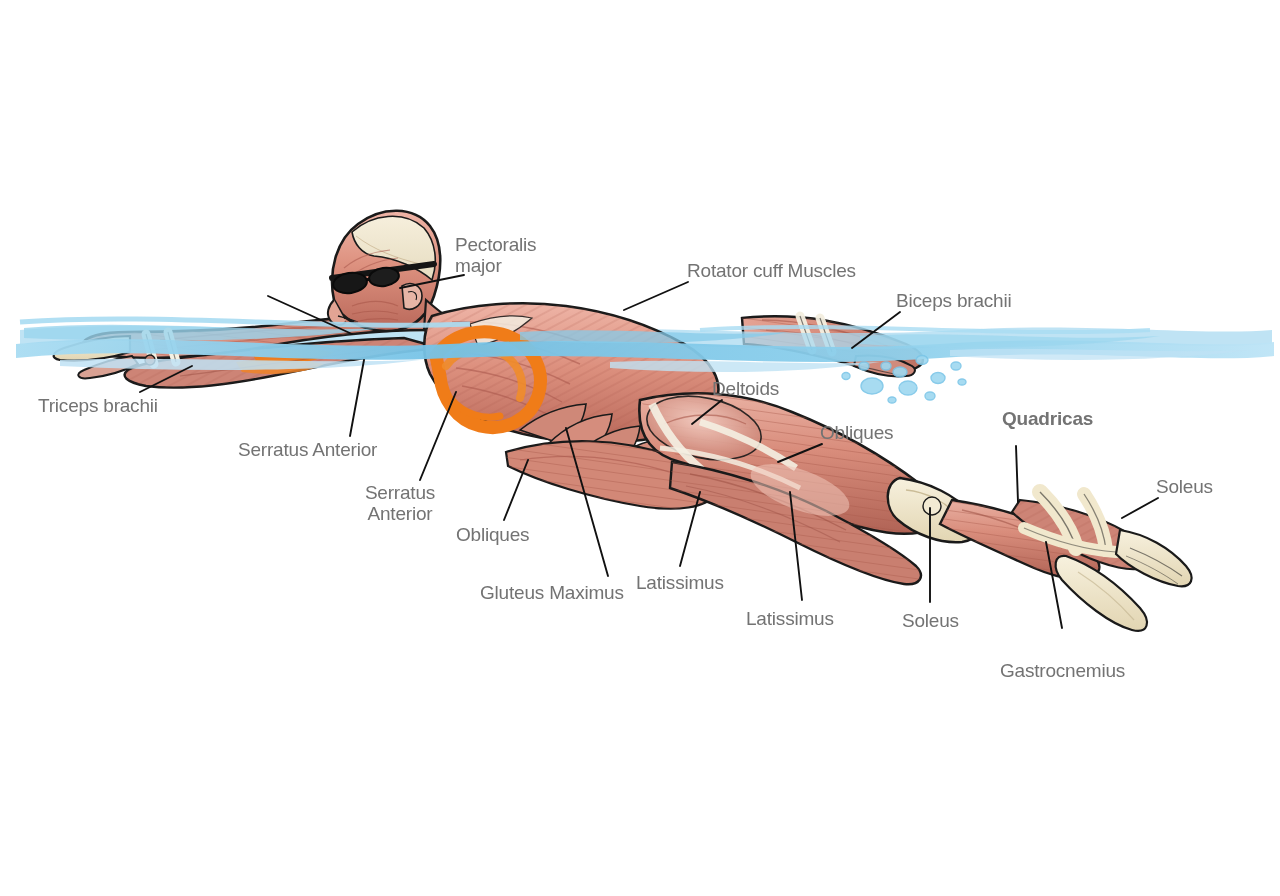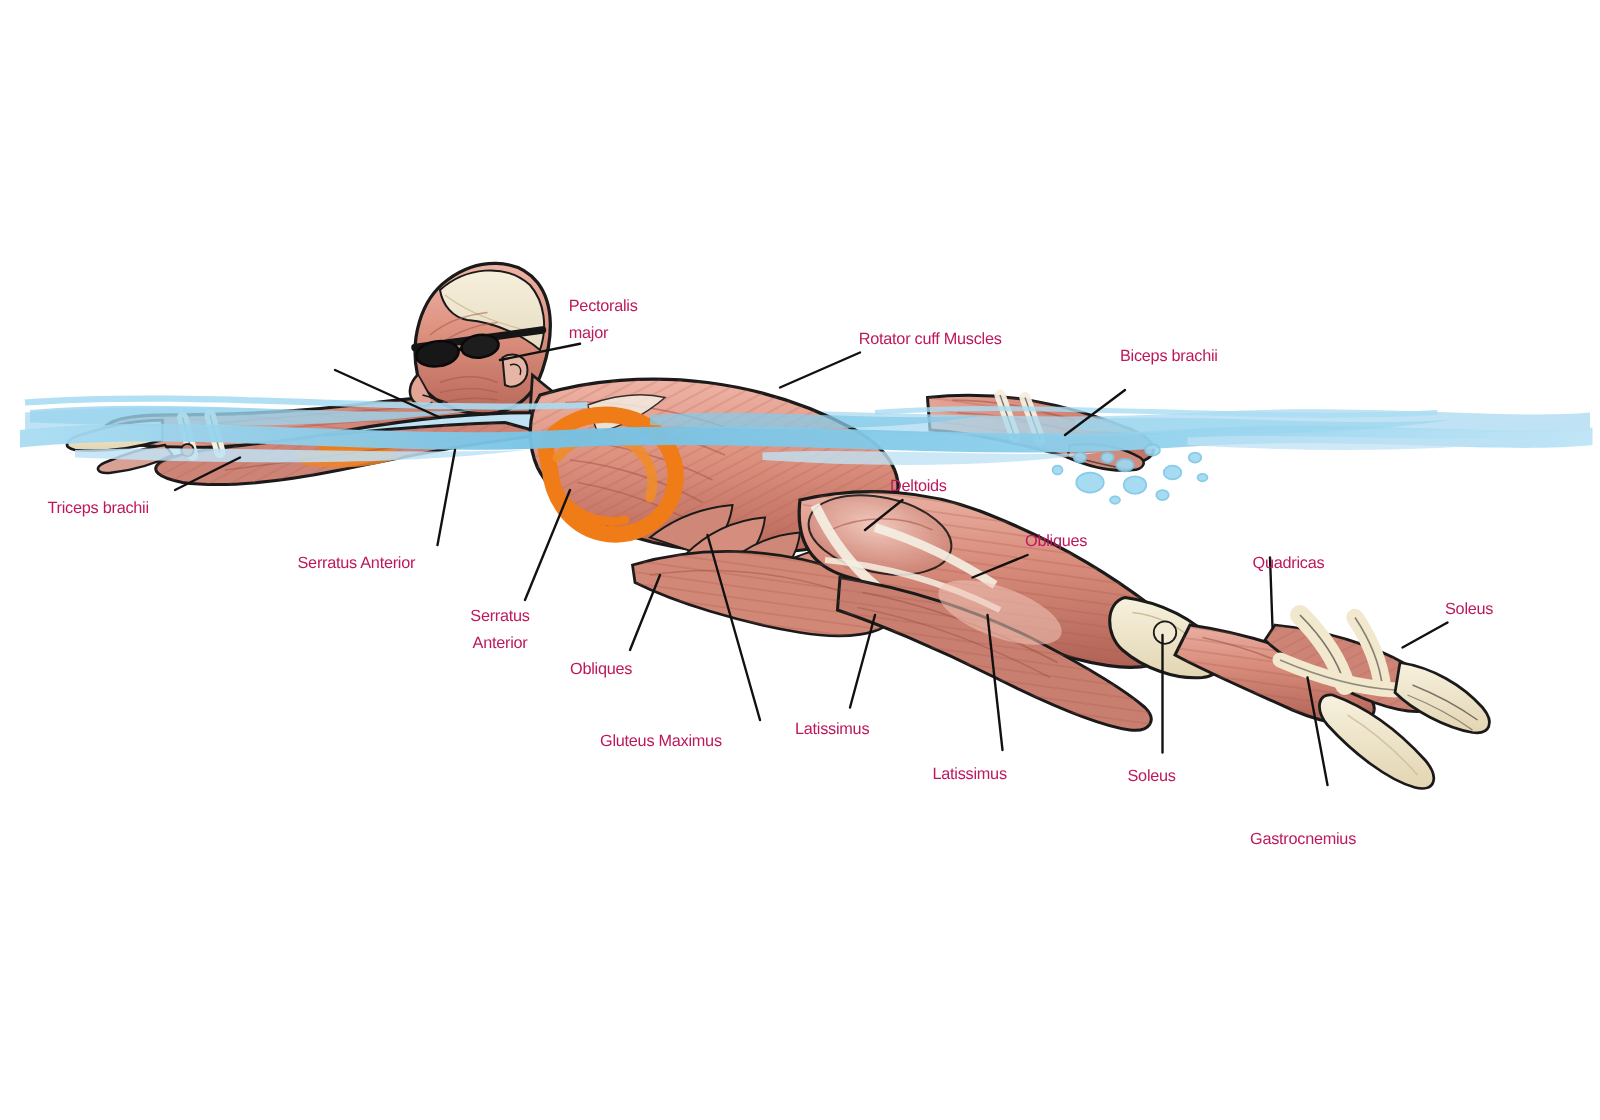--- a/index.html
+++ b/index.html
@@ -6,23 +6,23 @@
   #stage{
     position:relative;
     width:1280px;height:896px;
     background:#ffffff;
     font-family:"Liberation Sans", sans-serif;
     overflow:hidden;
   }
   #art{position:absolute;left:0;top:0;width:1280px;height:896px;}
   .lbl{
     position:absolute;
-    color:#be185d;
+    color:#737373;
     font-family:"Liberation Sans", sans-serif;
-    font-size:13px;
+    font-size:19px;
     line-height:21px;
     white-space:pre;
     letter-spacing:-0.2px;
   }
   .lbl.c{text-align:center;}
 </style>
 </head>
 <body>
 
 <div id="stage">
@@ -306,29 +306,29 @@
       <line x1="1016" y1="446" x2="1018" y2="502"></line>
       <line x1="930" y1="602" x2="930" y2="508"></line>
       <line x1="1158" y1="498" x2="1122" y2="518"></line>
       <line x1="1062" y1="628" x2="1046" y2="542"></line>
     </g>
   </svg>
 
   <div class="lbl" style="left:455px;top:234px;"><span>Pectoralis
 major</span></div>
   <div class="lbl" style="left:687px;top:260px;"><span>Rotator cuff Muscles</span></div>
-  <div class="lbl" style="left:896px;top:274px;"><span>Biceps brachii</span></div>
+  <div class="lbl" style="left:896px;top:290px;"><span>Biceps brachii</span></div>
   <div class="lbl" style="left:38px;top:395px;"><span>Triceps brachii</span></div>
   <div class="lbl" style="left:238px;top:439px;"><span>Serratus Anterior</span></div>
   <div class="lbl c" style="left:352px;top:482px;width:96px;text-align:center;"><span>Serratus
 Anterior</span></div>
   <div class="lbl" style="left:456px;top:524px;"><span>Obliques</span></div>
   <div class="lbl" style="left:480px;top:582px;"><span>Gluteus Maximus</span></div>
   <div class="lbl" style="left:636px;top:572px;"><span>Latissimus</span></div>
   <div class="lbl" style="left:712px;top:378px;"><span>Deltoids</span></div>
   <div class="lbl" style="left:820px;top:422px;"><span>Obliques</span></div>
   <div class="lbl" style="left:746px;top:608px;"><span>Latissimus</span></div>
-  <div class="lbl" style="left:1002px;top:439px;"><span>Quadricas</span></div>
+  <div class="lbl" style="left:1002px;top:408px;font-weight:bold;"><span>Quadricas</span></div>
   <div class="lbl" style="left:902px;top:610px;"><span>Soleus</span></div>
   <div class="lbl" style="left:1156px;top:476px;"><span>Soleus</span></div>
   <div class="lbl" style="left:1000px;top:660px;"><span>Gastrocnemius</span></div>
 
 </div>
 
 </body></html>

